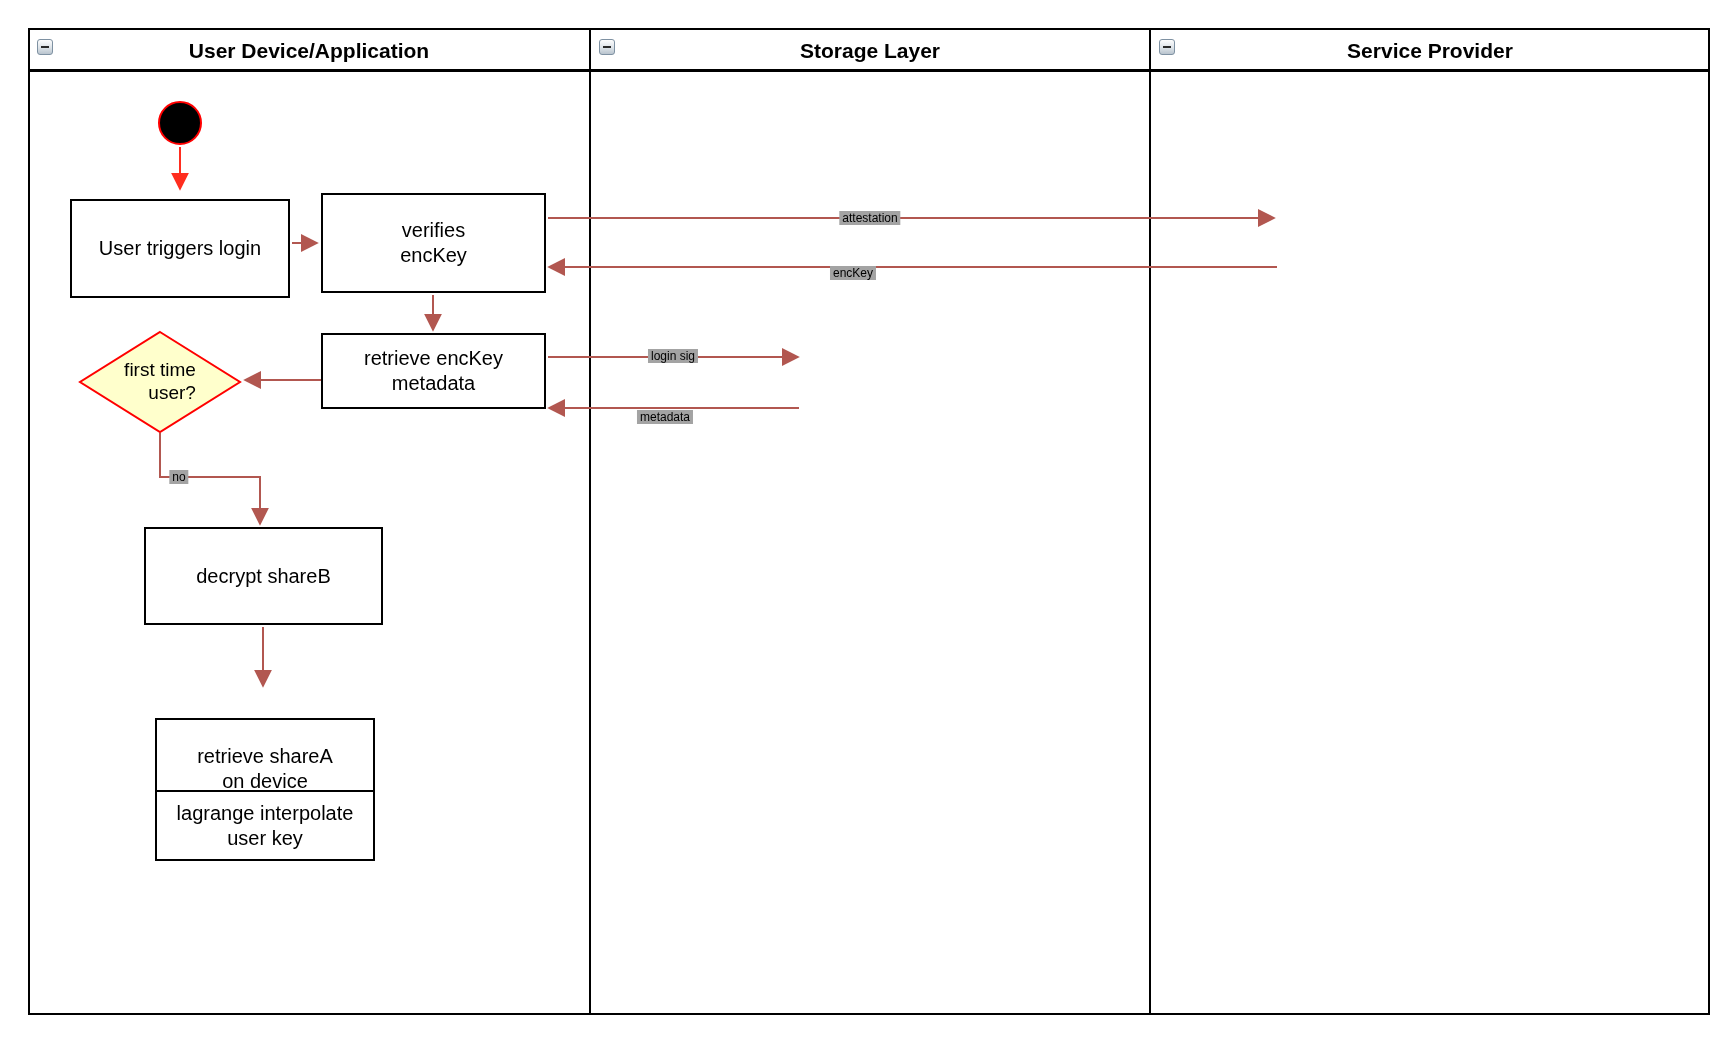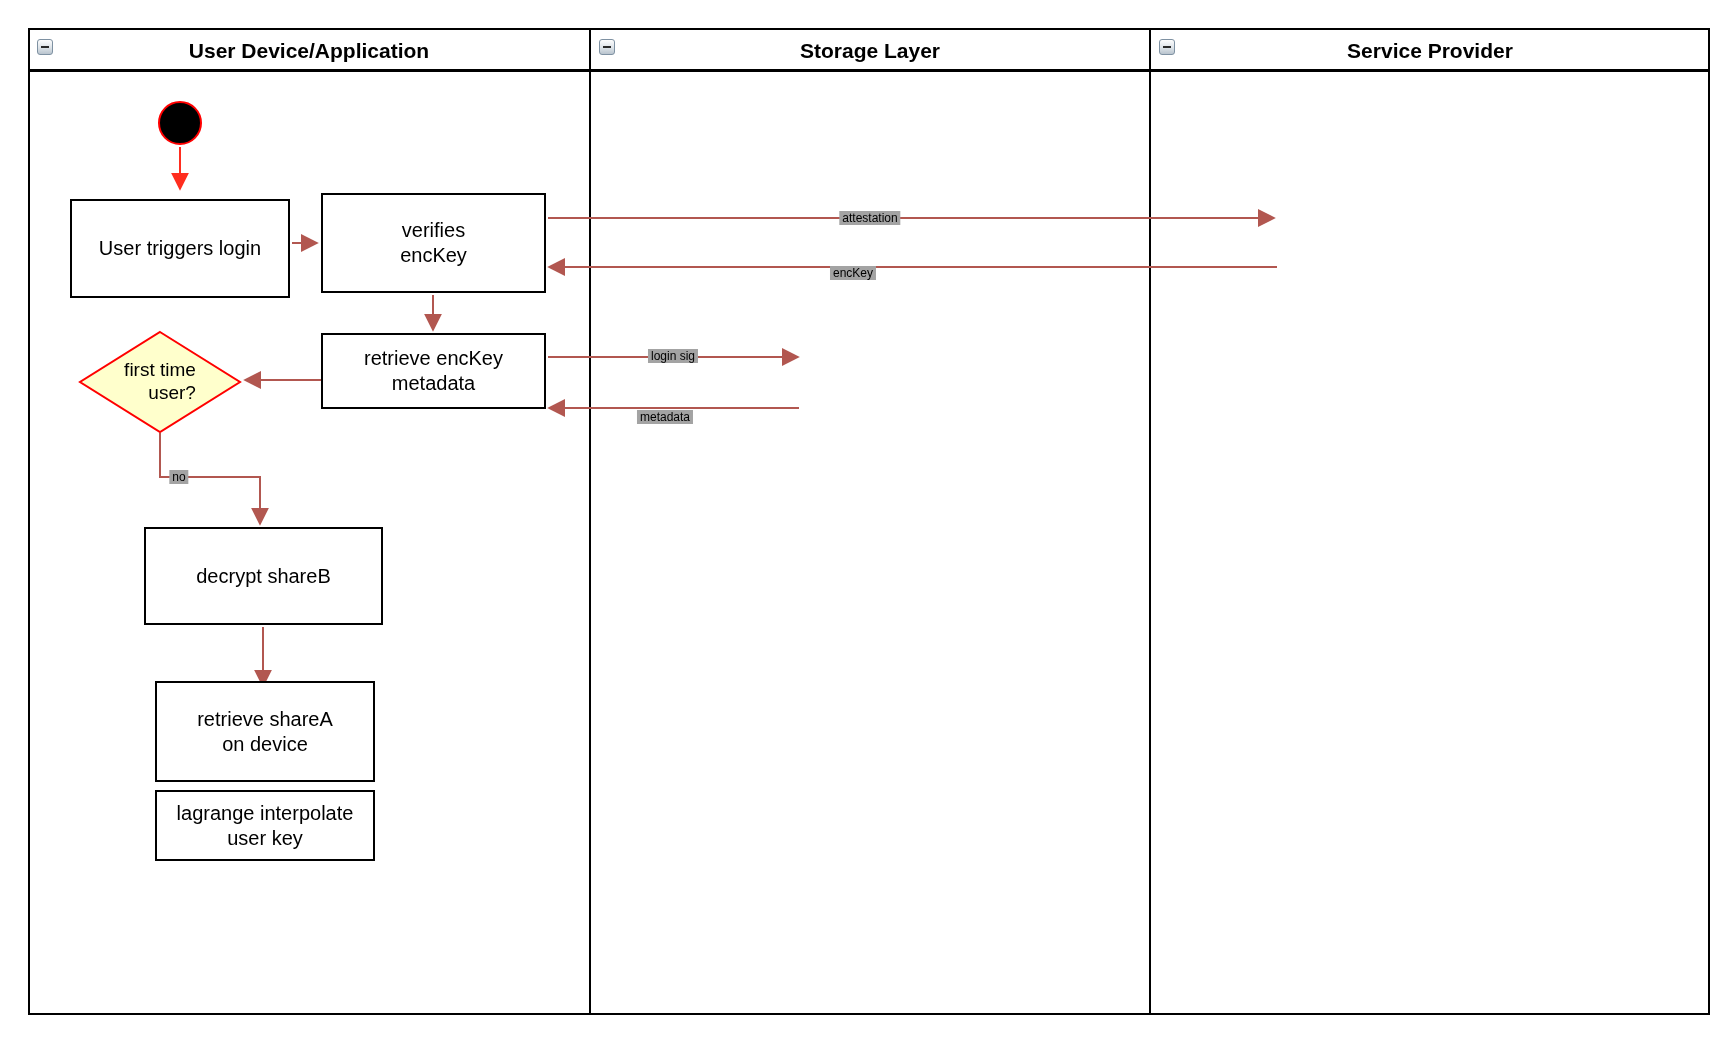--- a/index.html
+++ b/index.html
@@ -108,21 +108,21 @@
     <span>verifies
 encKey</span>
   </div>
   <div class="node" style="left:321px;top:333px;width:225px;height:76px">
     <span>retrieve encKey
 metadata</span>
   </div>
   <div class="node" style="left:144px;top:527px;width:239px;height:98px">
     <span>decrypt shareB</span>
   </div>
-  <div class="node" style="left:155px;top:681px;width:220px;height:101px">
+  <div class="node" style="left:155px;top:718px;width:220px;height:101px">
     <span>retrieve shareA
 on device</span>
   </div>
   <div class="node" style="left:155px;top:790px;width:220px;height:71px">
     <span>lagrange interpolate
 user key</span>
   </div>
 
   <div class="decision-label" style="left:88px;top:340px;width:144px;height:84px">first time
 user?</div>

